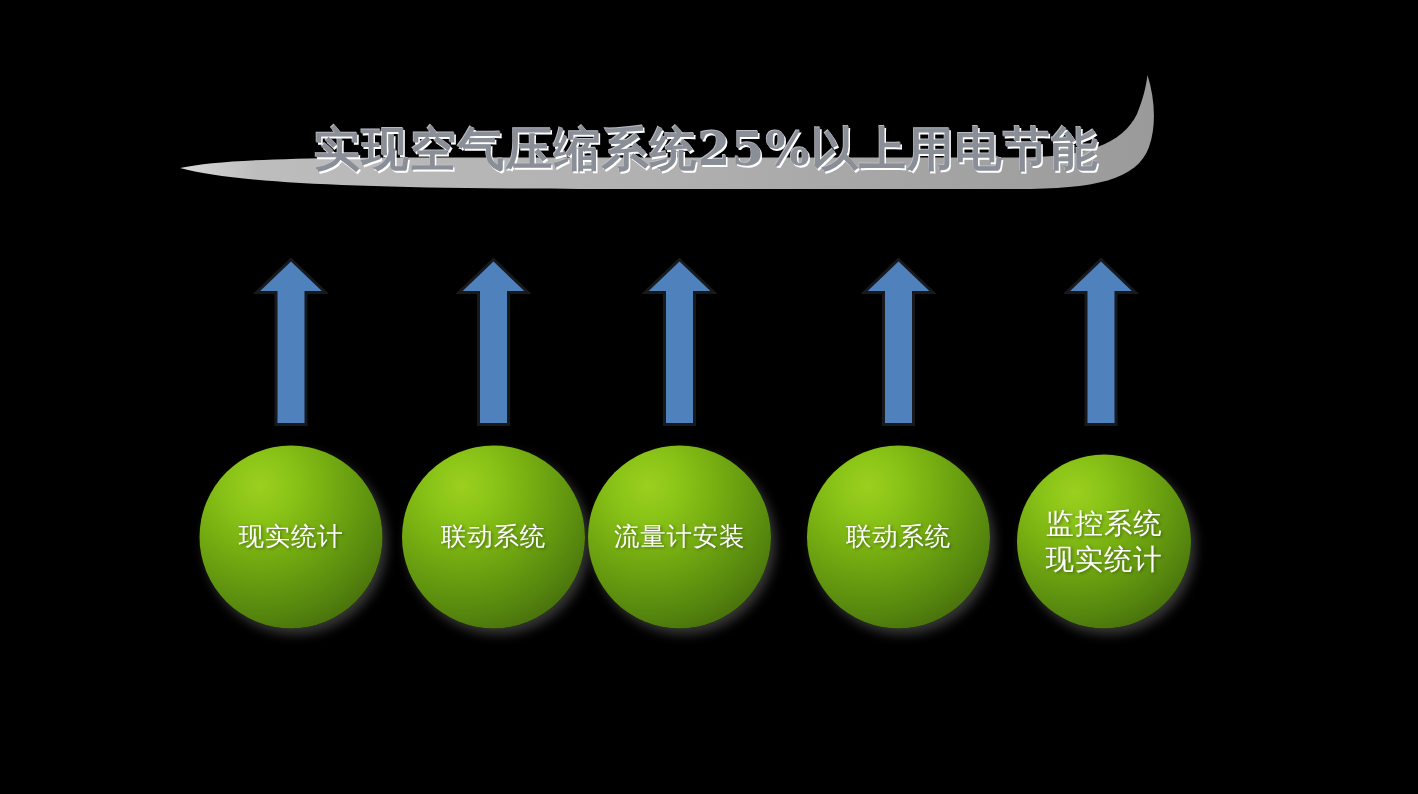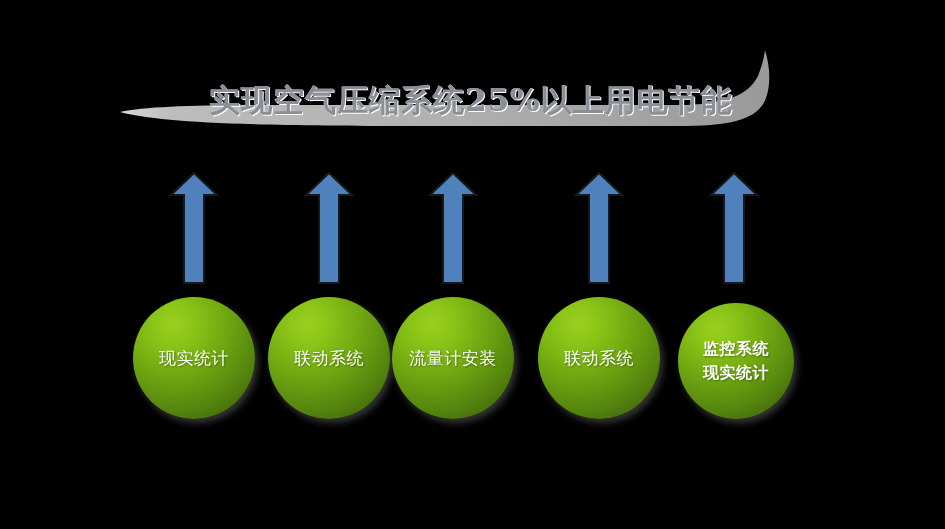--- a/index.html
+++ b/index.html
@@ -98,23 +98,22 @@
     color: #ffffff;
     font-family: "DejaVu Serif", "Liberation Serif", serif;
     font-size: 17px;
     line-height: 23px;
     letter-spacing: 0.5px;
     text-align: center;
     text-shadow: 1px 1px 2px rgba(40,60,10,0.55);
     white-space: nowrap;
   }
   .bubble-label.two-line {
-    font-size: 16px;
+    font-size: 19px;
     line-height: 24px;
-    font-weight: bold;
   }
 </style>
 </head>
 <body>
 
 <div id="slide">
 
   <div id="title-banner">
     <svg id="title-banner-shape" viewBox="0 0 690 108" preserveAspectRatio="none">
       <defs>

